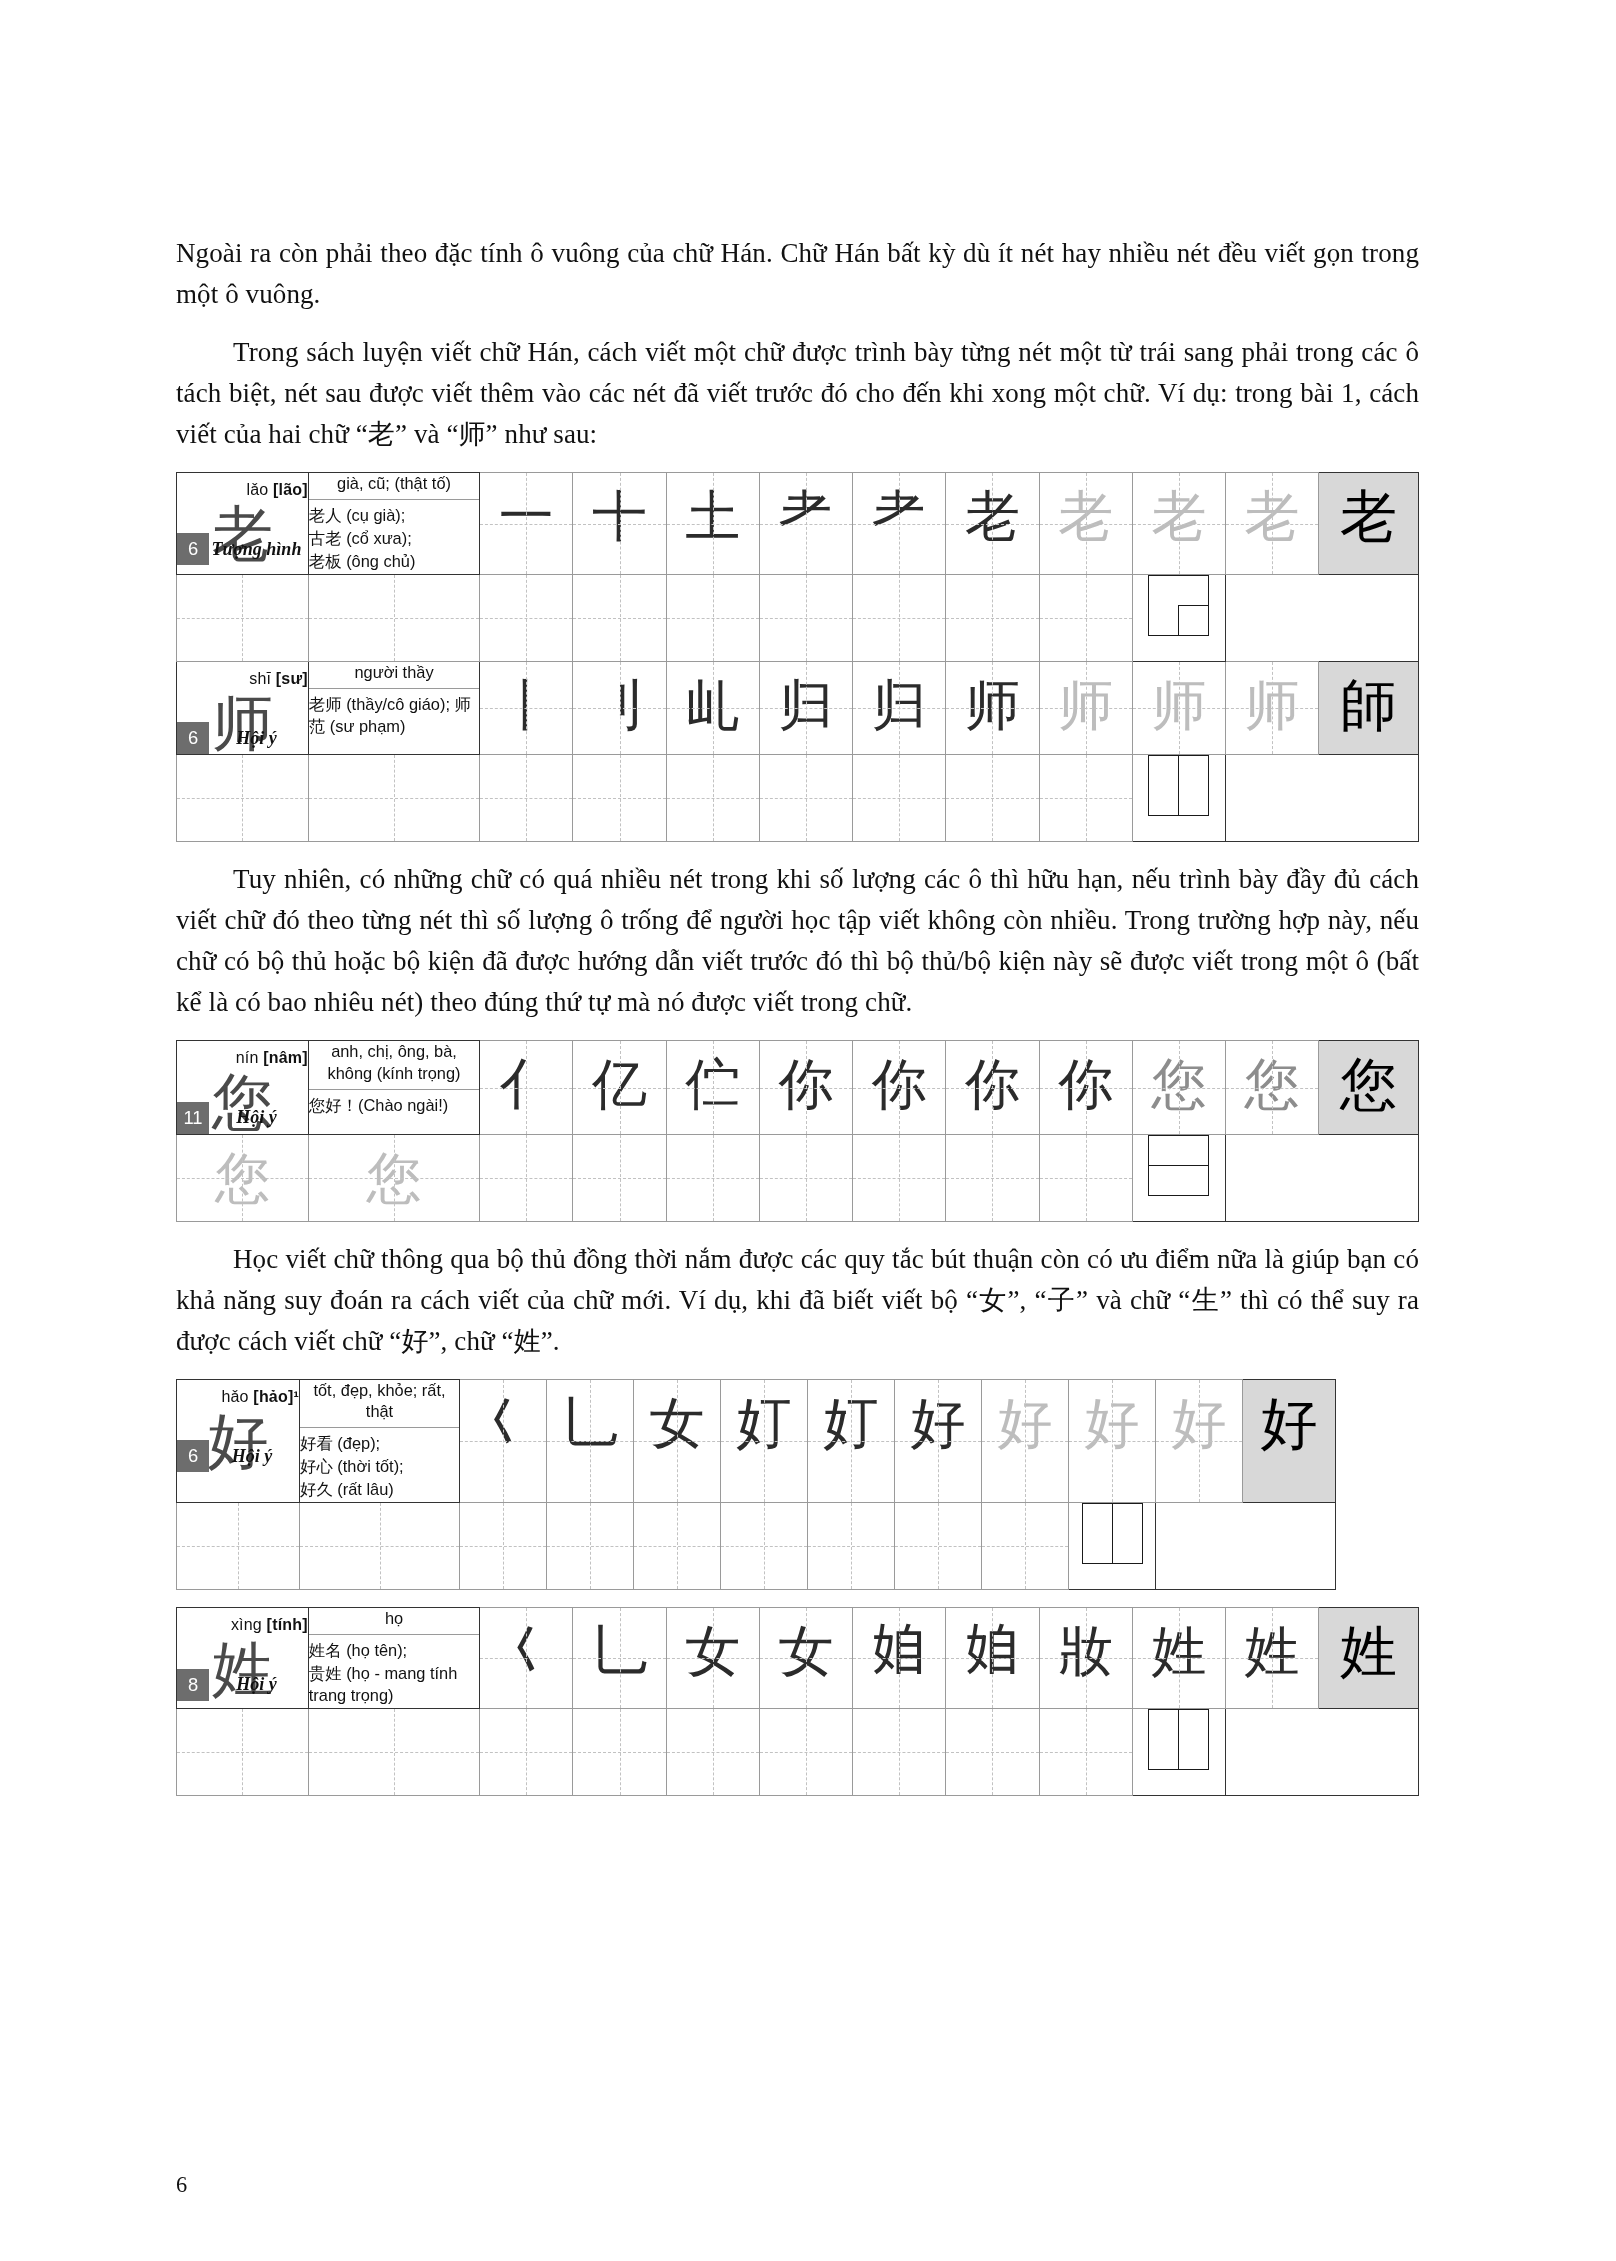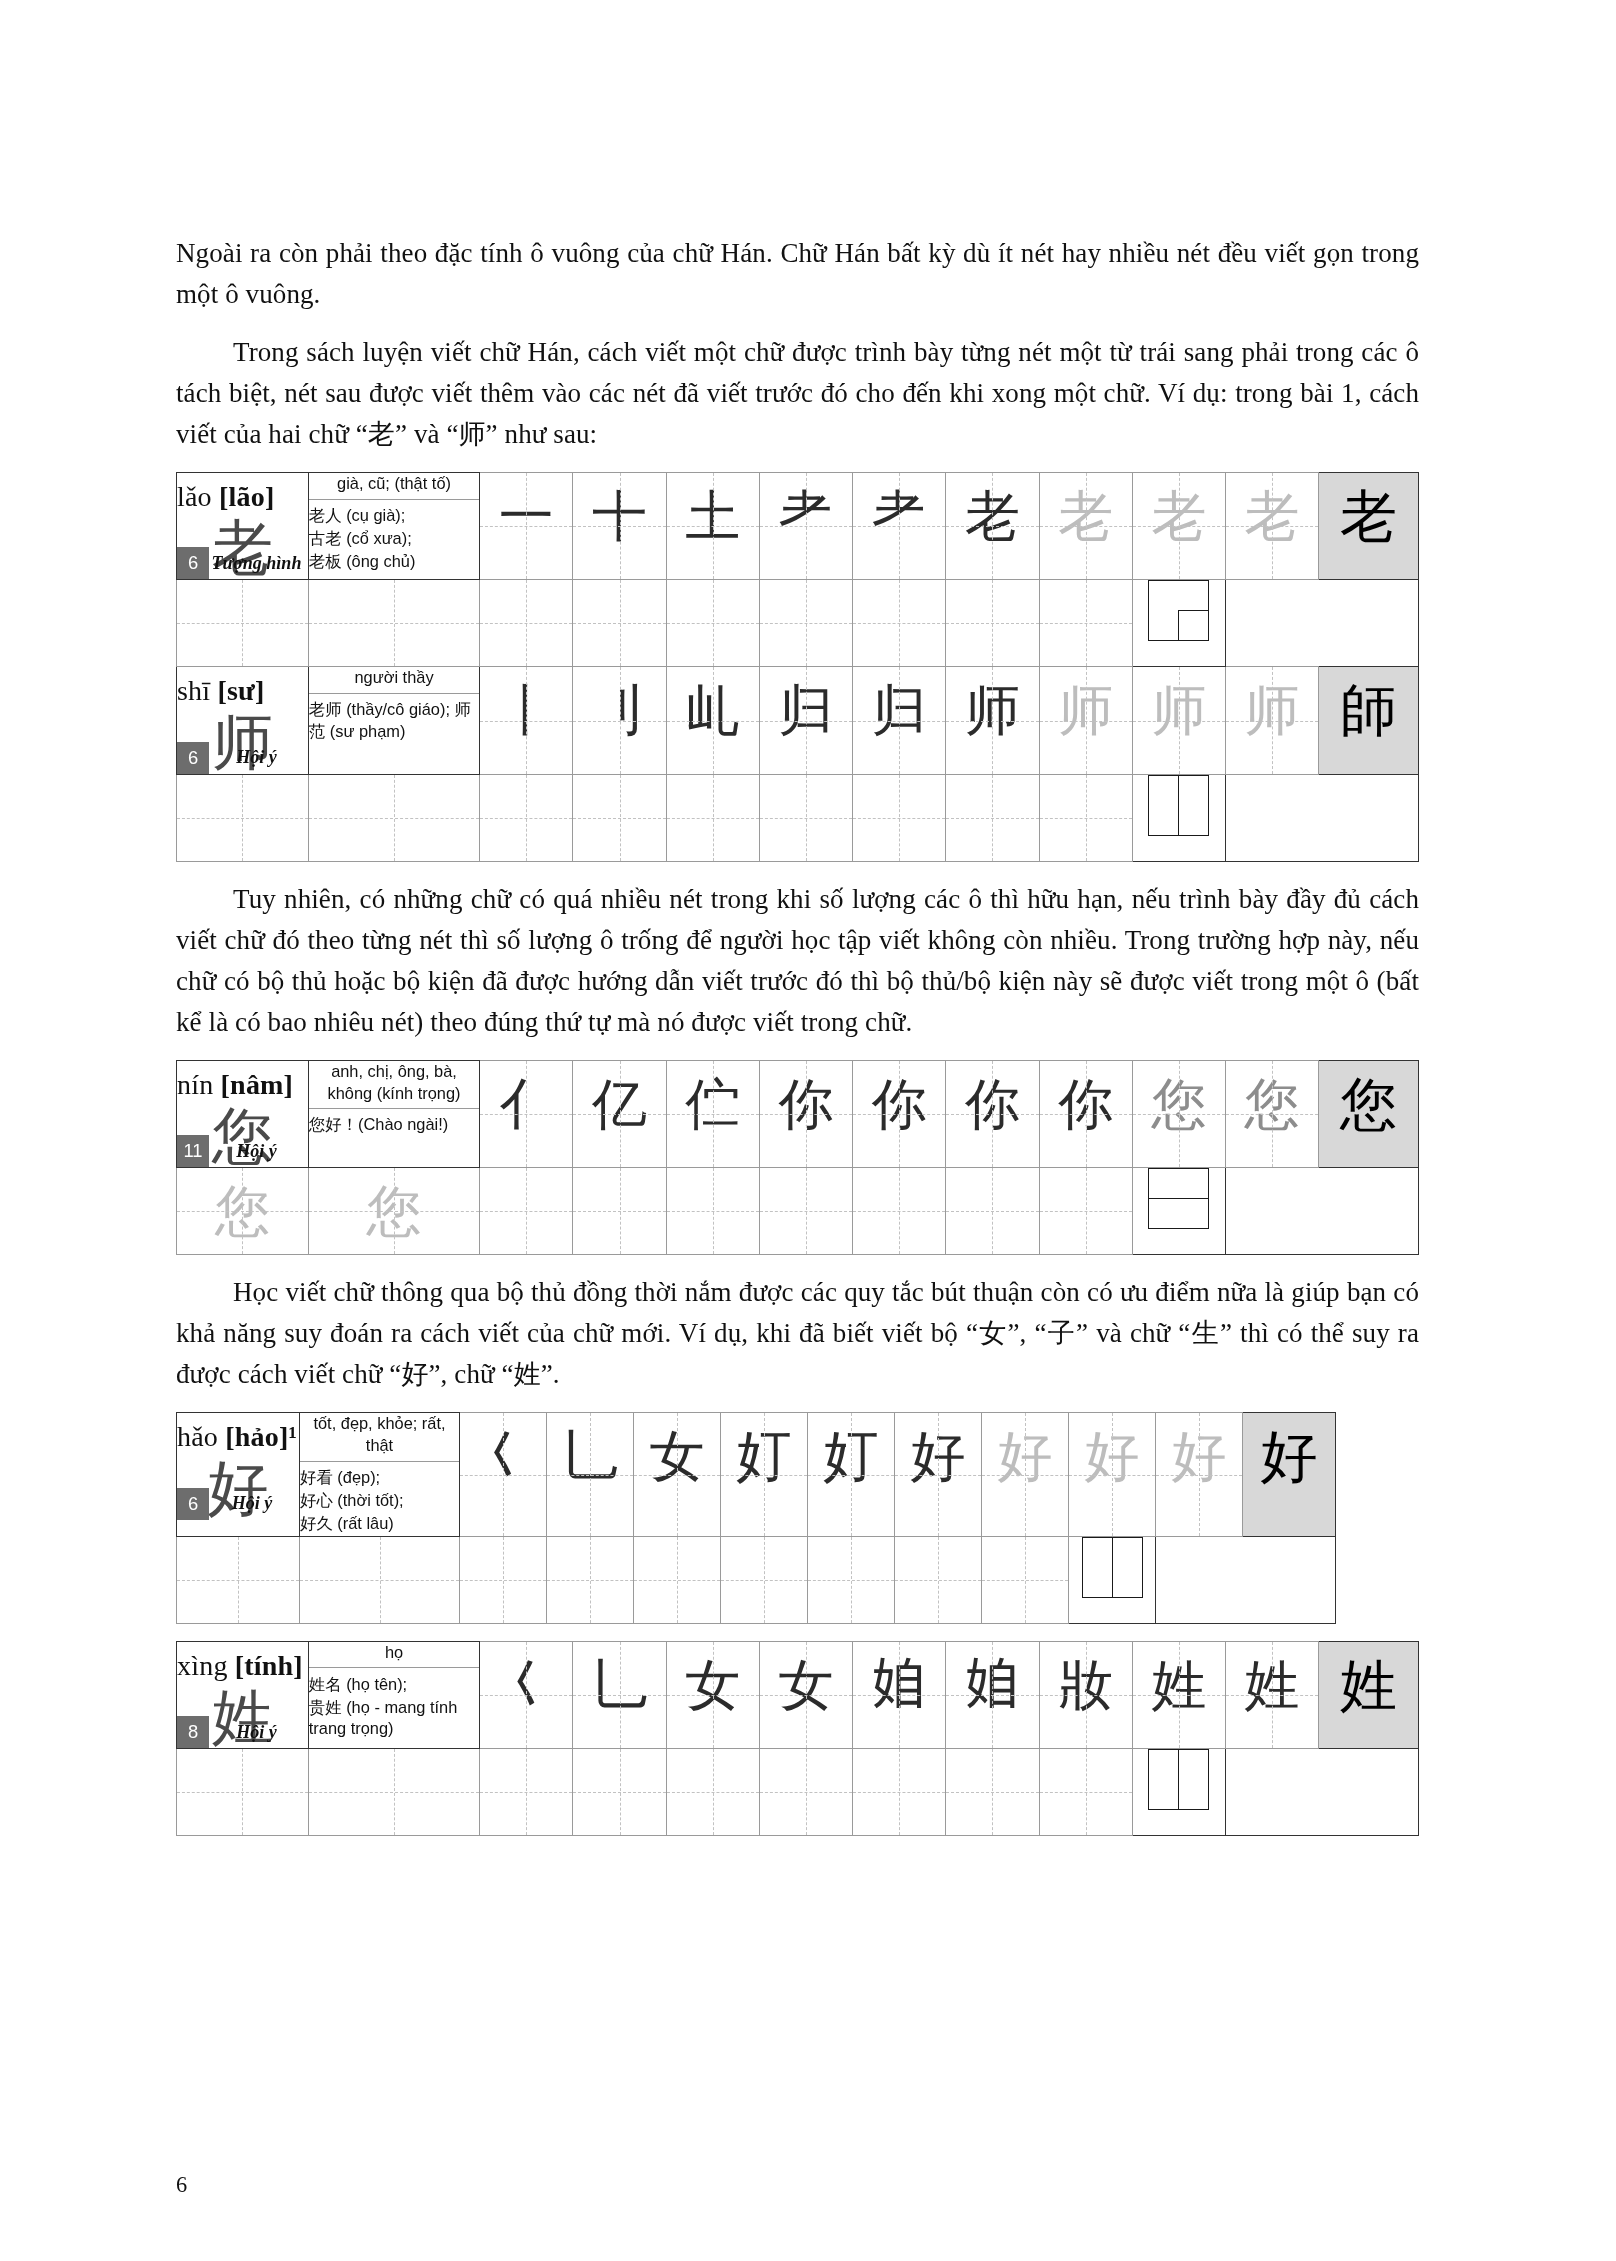--- a/index.html
+++ b/index.html
@@ -53,23 +53,23 @@
     width: 122px;
     position: relative;
     background: #fff;
   }
   .info-inner {
     position: relative;
     height: 100%;
     width: 100%;
   }
   .pinyin {
-    text-align: left;
-    font-family: Liberation Serif, serif;
-    font-size: 28px;
+    text-align: right;
+    font-family: Liberation Sans, sans-serif;
+    font-size: 16px;
     padding-top: 8px;
     letter-spacing: 0.2px;
   }
   .pinyin b { font-weight: bold; }
   .bighanzi {
     text-align: center;
     font-family: "DejaVu Sans", sans-serif;
     font-size: 61px;
     line-height: 1.0;
     padding: 4px 0 1.3px 0;

